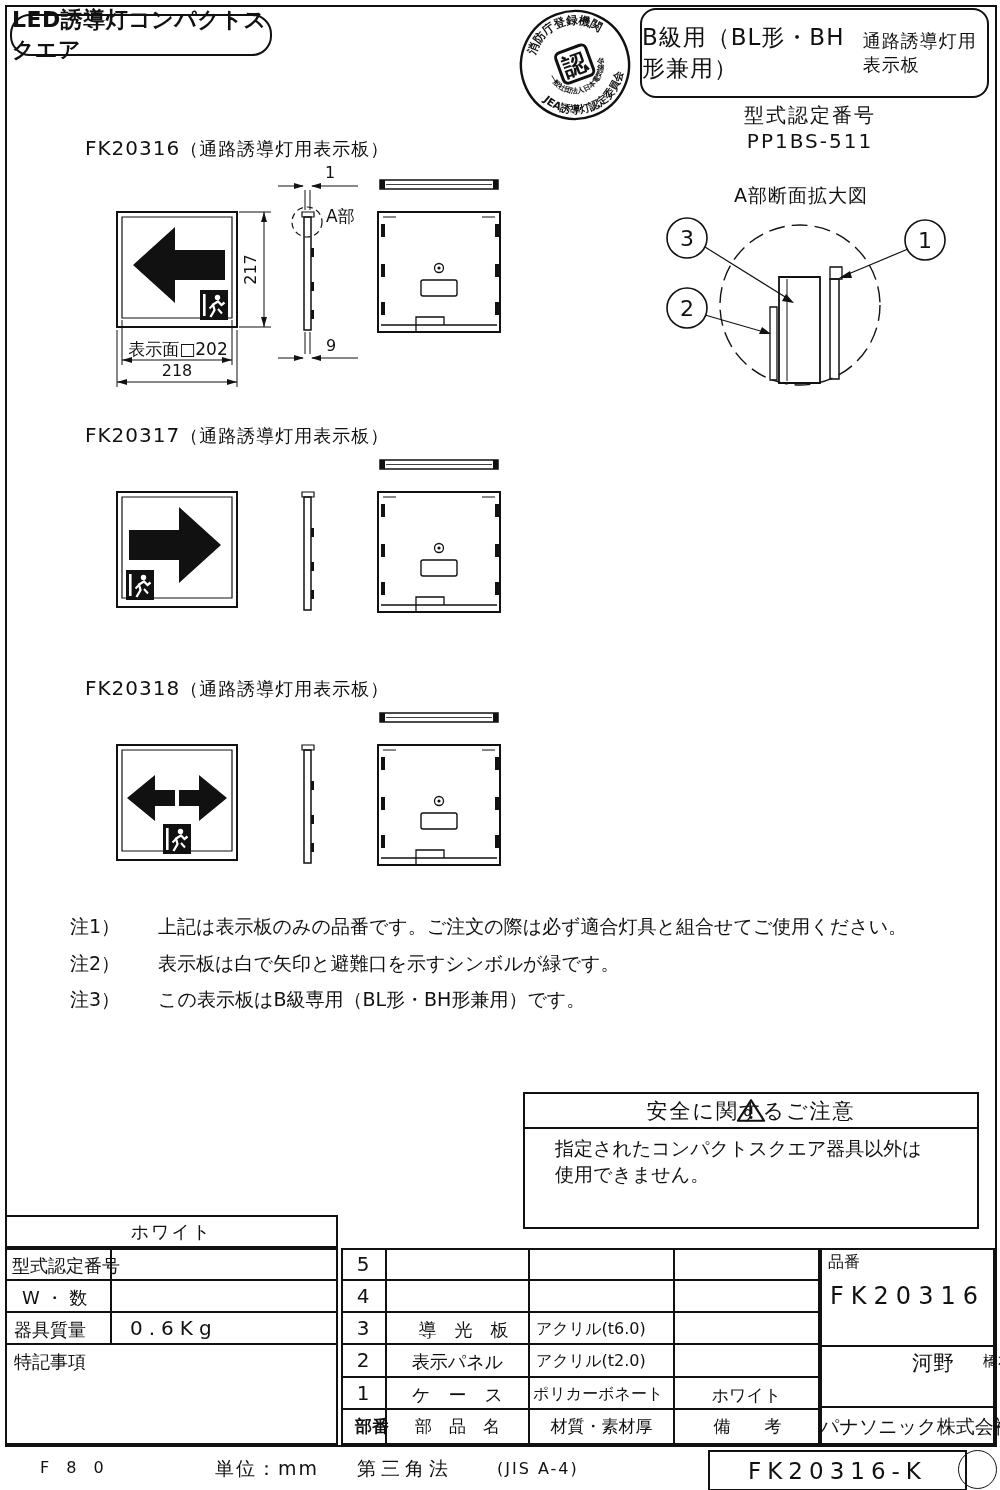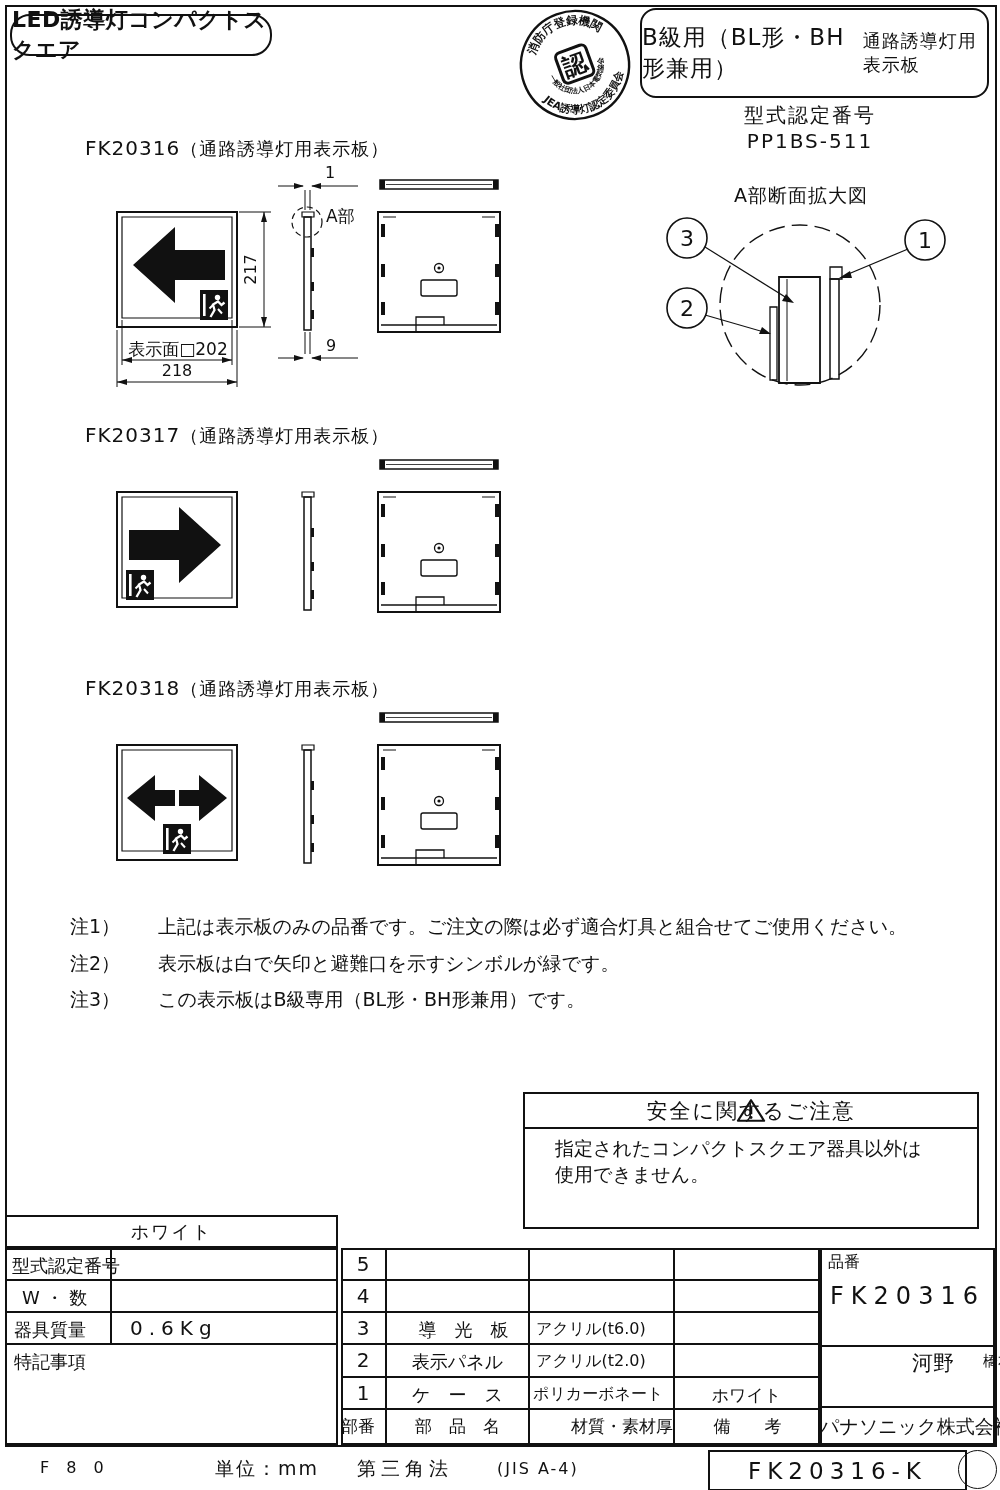--- a/index.html
+++ b/index.html
@@ -272,23 +272,23 @@
     <div class="t" style="left:387px;top:1318px;width:153px;text-align:center;font-size:18px;">導　光　板</div>
     <div class="t" style="left:387px;top:1350px;width:141px;text-align:center;font-size:18px;">表示パネル</div>
     <div class="t" style="left:387px;top:1383px;width:141px;text-align:center;font-size:18px;">ケ　ー　ス</div>
 
     <div class="t" style="left:536px;top:1319px;font-size:16px;">アクリル(t6.0)</div>
     <div class="t" style="left:536px;top:1351px;font-size:16px;">アクリル(t2.0)</div>
     <div class="t" style="left:533px;top:1384px;font-size:16px;">ポリカーボネート</div>
 
     <div class="t" style="left:673px;top:1384px;width:147px;text-align:center;font-size:17px;">ホワイト</div>
 
-    <div class="t" style="left:341px;top:1415px;width:48px;text-align:left;font-size:17px;">部番</div>
+    <div class="t" style="left:341px;top:1415px;width:48px;text-align:right;font-size:17px;font-weight:bold;">部番</div>
     <div class="t" style="left:387px;top:1415px;width:141px;text-align:center;font-size:17px;">部　品　名</div>
-    <div class="t" style="left:530px;top:1415px;width:143px;text-align:right;font-size:17px;">材質・素材厚</div>
+    <div class="t" style="left:530px;top:1415px;width:143px;text-align:center;font-size:17px;">材質・素材厚</div>
     <div class="t" style="left:675px;top:1415px;width:145px;text-align:center;font-size:17px;">備　　考</div>
   </div>
 
   <div>
     <div class="cell" style="left:820px;top:1248px;width:175px;height:197px;border:2px solid #111;"></div>
     <div class="tbl-line" style="left:820px;top:1345px;width:175px;height:2px;"></div>
     <div class="tbl-line" style="left:820px;top:1406px;width:175px;height:2px;"></div>
     <div class="t" style="left:828px;top:1252px;font-size:16px;">品番</div>
     <div class="t" style="left:820px;top:1282px;width:175px;text-align:center;font-size:24px;letter-spacing:7px;">FK20316</div>
     <div class="t vname" style="left:912px;top:1352px;width:26px;font-size:21px;">河野</div>

